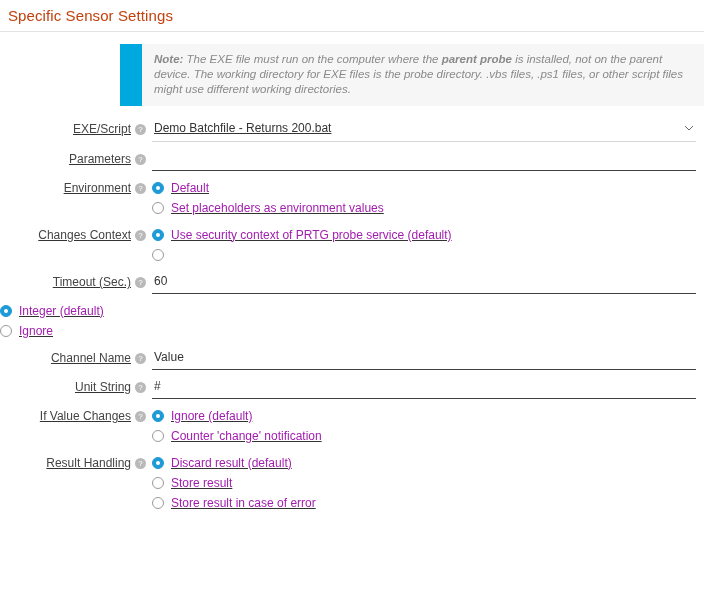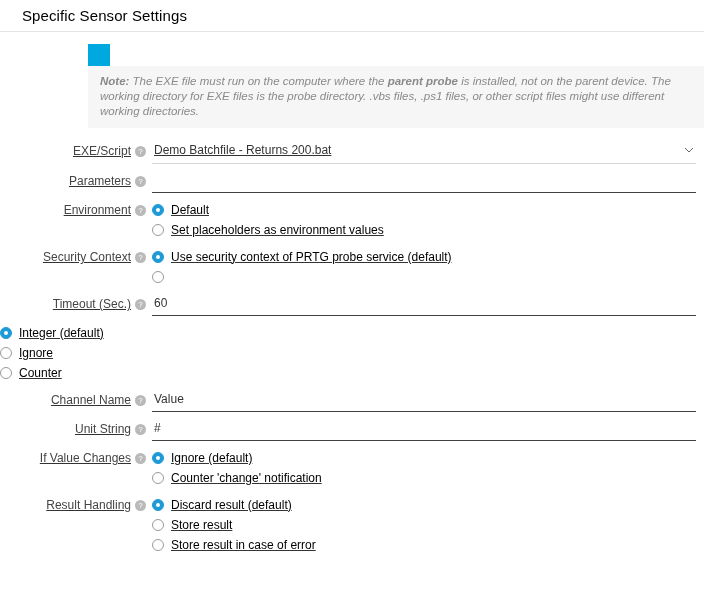--- a/index.html
+++ b/index.html
@@ -14,38 +14,36 @@
     color: #333333;
     overflow: hidden;
   }
   .page {
     position: relative;
     width: 704px;
     height: 593px;
     background: #ffffff;
   }
   .section-title {
-    color: #000000;
+    color: #c2410c;
     font-size: 15px;
     padding: 7px 0 0 8px;
     font-weight: normal;
     letter-spacing: .1px;
-    margin-left: 14px;
   }
   .title-underline {
     border-bottom: 1px solid #e3e3e3;
     margin: 7px 0 0 0;
     width: 100%;
   }
 
   .note-row {
     display: flex;
     margin-top: 12px;
-    padding-left: 88px;
-    flex-direction: column;
+    padding-left: 120px;
   }
   .note-bar {
     width: 22px;
     background: #00A8E0;
     flex: 0 0 22px;
   }
   .note-body {
     background: #f6f6f6;
     color: #8a8a8a;
     font-style: italic;
@@ -154,21 +152,21 @@
     position: absolute;
     left: 3px;
     top: 3px;
     width: 4px;
     height: 4px;
     border-radius: 50%;
     background: #fff;
   }
   .radio-label {
     font-size: 12px;
-    color: #000000;
+    color: #a21caf;
     line-height: 14px;
   }
 </style>
 </head>
 <body>
 
 <div class="page">
 
   <div class="section-title">Specific Sensor Settings</div>
   <div class="title-underline"></div>
@@ -220,21 +218,21 @@
           <div class="radio-item">
             <span class="radio"></span>
             <span class="radio-label">Set placeholders as environment values</span>
           </div>
         </div>
       </div>
     </div>
 
     <div class="row">
       <div class="label-cell">
-        <span>Security Context</span><span class="help-icon">?</span>
+        <span>Changes Context</span><span class="help-icon">?</span>
       </div>
       <div class="field-cell">
         <div class="radio-group">
           <div class="radio-item">
             <span class="radio checked"></span>
             <span class="radio-label">Use security context of PRTG probe service (default)</span>
           </div>
           <div class="radio-item">
             <span class="radio"></span>
           </div>
@@ -255,24 +253,20 @@
     <div class="row">
       <div class="field-cell">
         <div class="radio-group">
           <div class="radio-item">
             <span class="radio checked"></span>
             <span class="radio-label">Integer (default)</span>
           </div>
           <div class="radio-item">
             <span class="radio"></span>
             <span class="radio-label">Ignore</span>
-          </div>
-          <div class="radio-item">
-            <span class="radio"></span>
-            <span class="radio-label">Counter</span>
           </div>
         </div>
       </div>
     </div>
 
     <div class="row">
       <div class="label-cell">
         <span>Channel Name</span><span class="help-icon">?</span>
       </div>
       <div class="field-cell">

